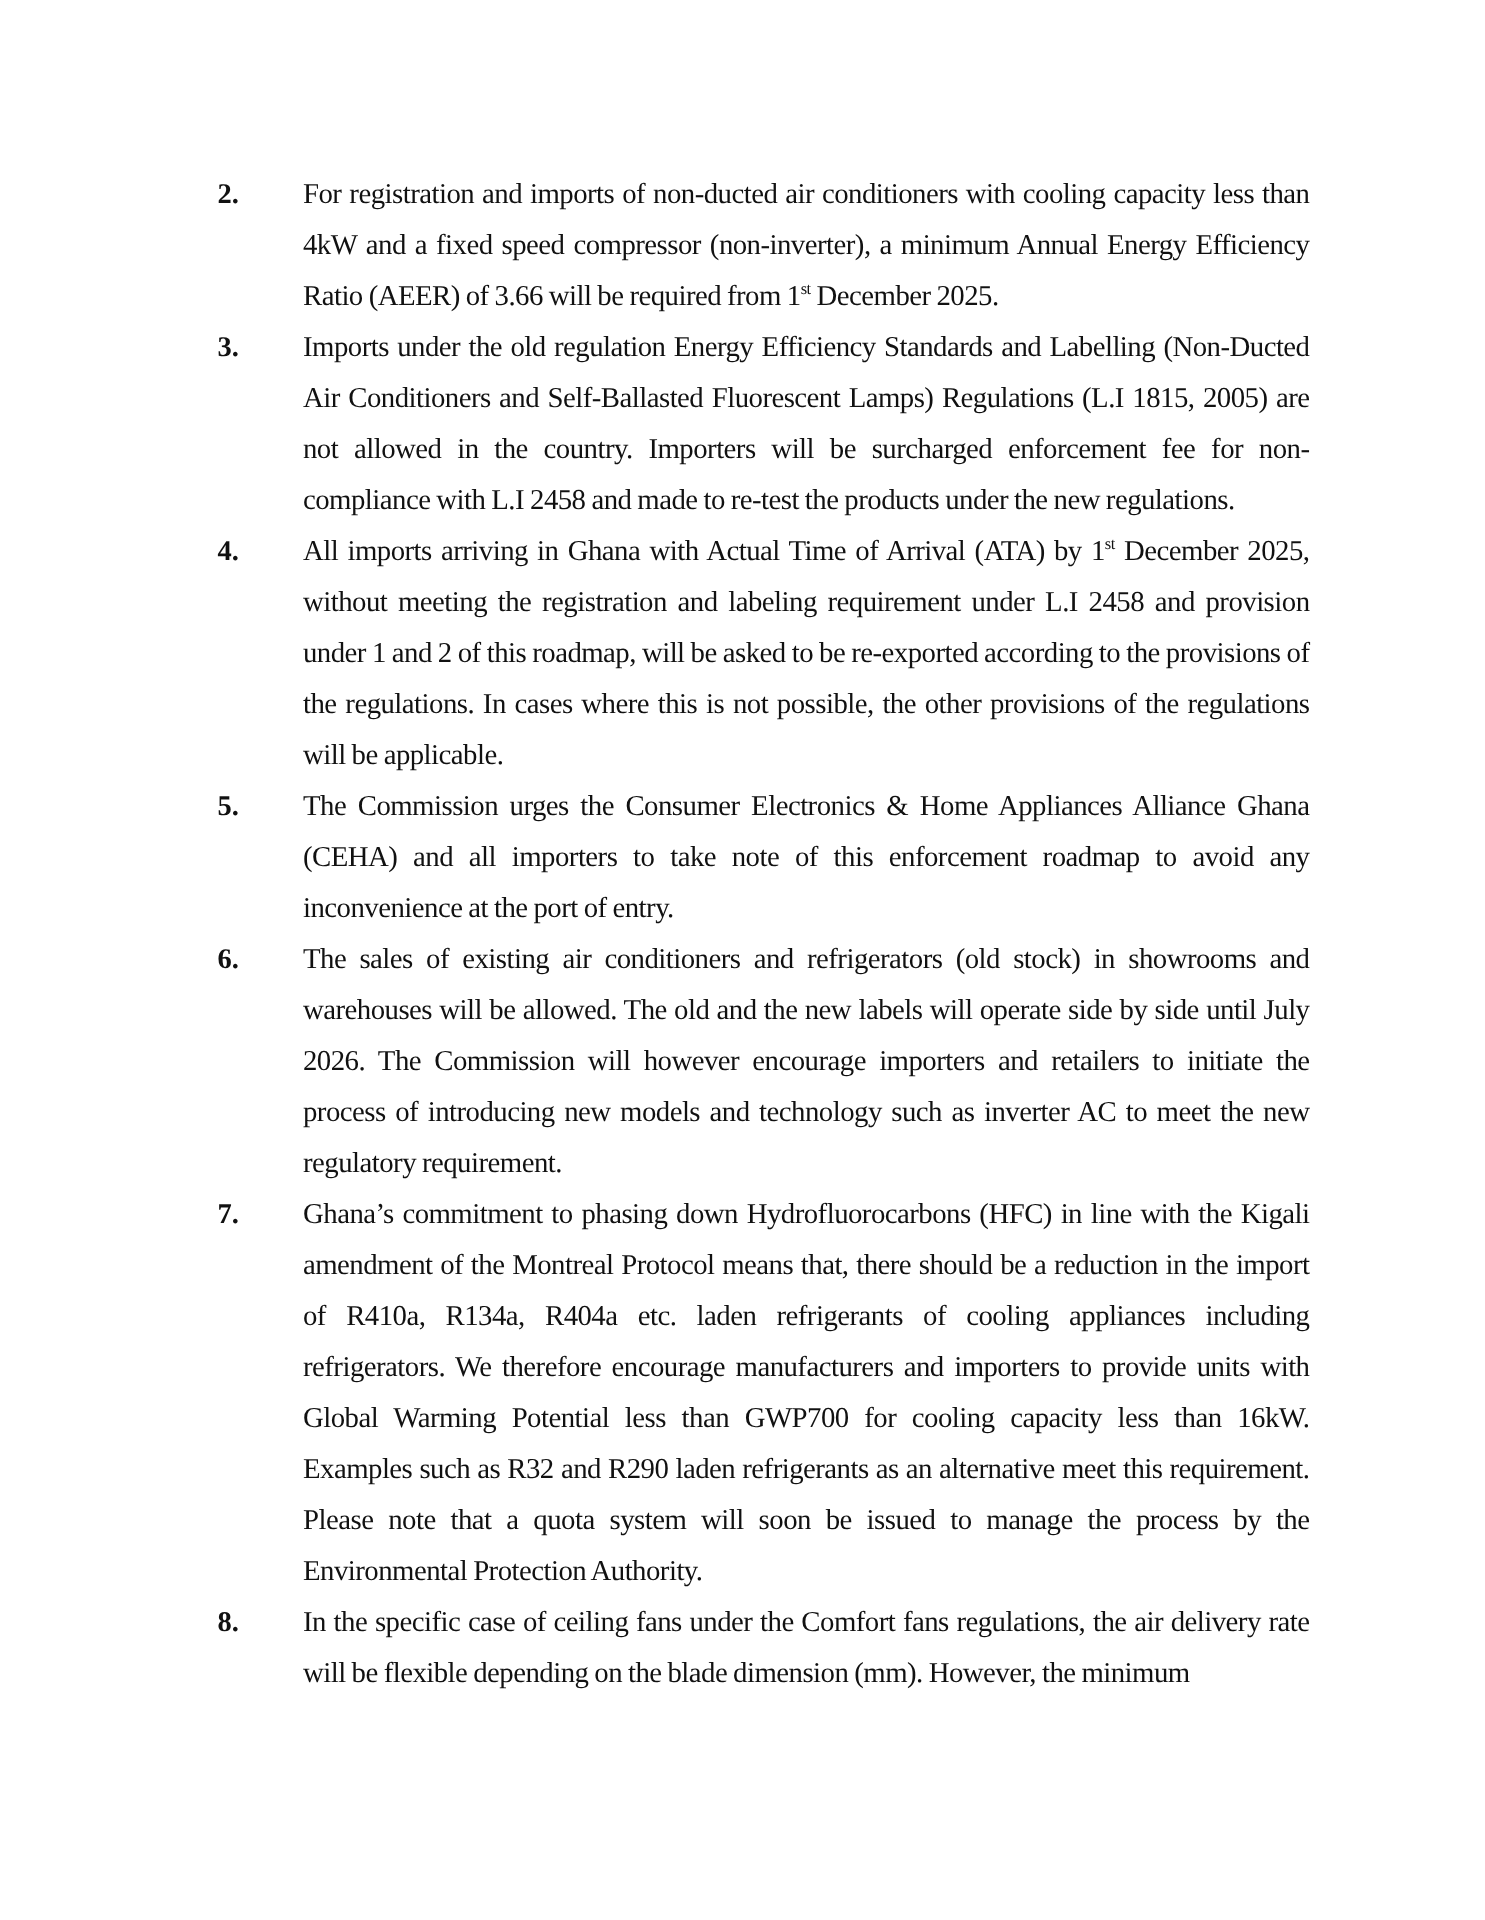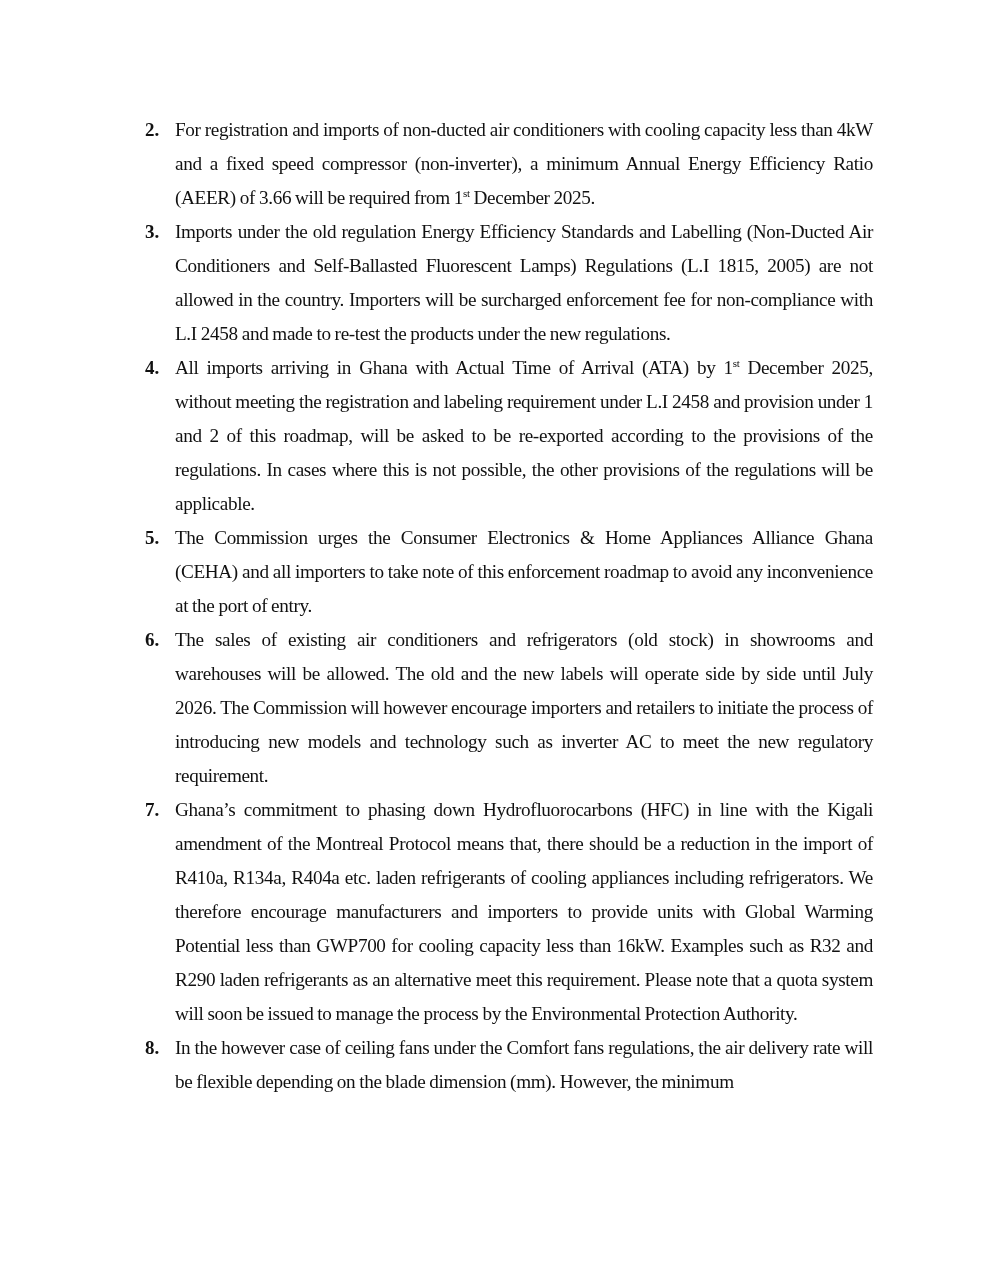--- a/index.html
+++ b/index.html
@@ -45,20 +45,21 @@
       font-size: 19px;
       line-height: 34px;
     }
     .text {
       display: block;
       font-size: 19.2px;
       line-height: 34px;
       text-align: justify;
       letter-spacing: -0.35px;
       word-spacing: -0.5px;
+      margin-left: 27px;
     }
     sup {
       font-size: 11px;
       line-height: 0;
       vertical-align: 7px;
     }
   </style>
 </head>
 <body>
 
@@ -90,17 +91,17 @@
       <span class="text">The sales of existing air conditioners and refrigerators (old stock) in showrooms and warehouses will be allowed. The old and the new labels will operate side by side until July 2026. The Commission will however encourage importers and retailers to initiate the process of introducing new models and technology such as inverter AC to meet the new regulatory requirement.</span>
     </li>
 
     <li class="item">
       <span class="num">7.</span>
       <span class="text">Ghana’s commitment to phasing down Hydrofluorocarbons (HFC) in line with the Kigali amendment of the Montreal Protocol means that, there should be a reduction in the import of R410a, R134a, R404a etc. laden refrigerants of cooling appliances including refrigerators. We therefore encourage manufacturers and importers to provide units with Global Warming Potential less than GWP700 for cooling capacity less than 16kW. Examples such as R32 and R290 laden refrigerants as an alternative meet this requirement. Please note that a quota system will soon be issued to manage the process by the Environmental Protection Authority.</span>
     </li>
 
     <li class="item">
       <span class="num">8.</span>
-      <span class="text">In the however case of ceiling fans under the Comfort fans regulations, the air delivery rate will be flexible depending on the blade dimension (mm). However, the minimum</span>
+      <span class="text">In the specific case of ceiling fans under the Comfort fans regulations, the air delivery rate will be flexible depending on the blade dimension (mm). However, the minimum</span>
     </li>
 
   </ol>
 </div>
 
 </body></html>

